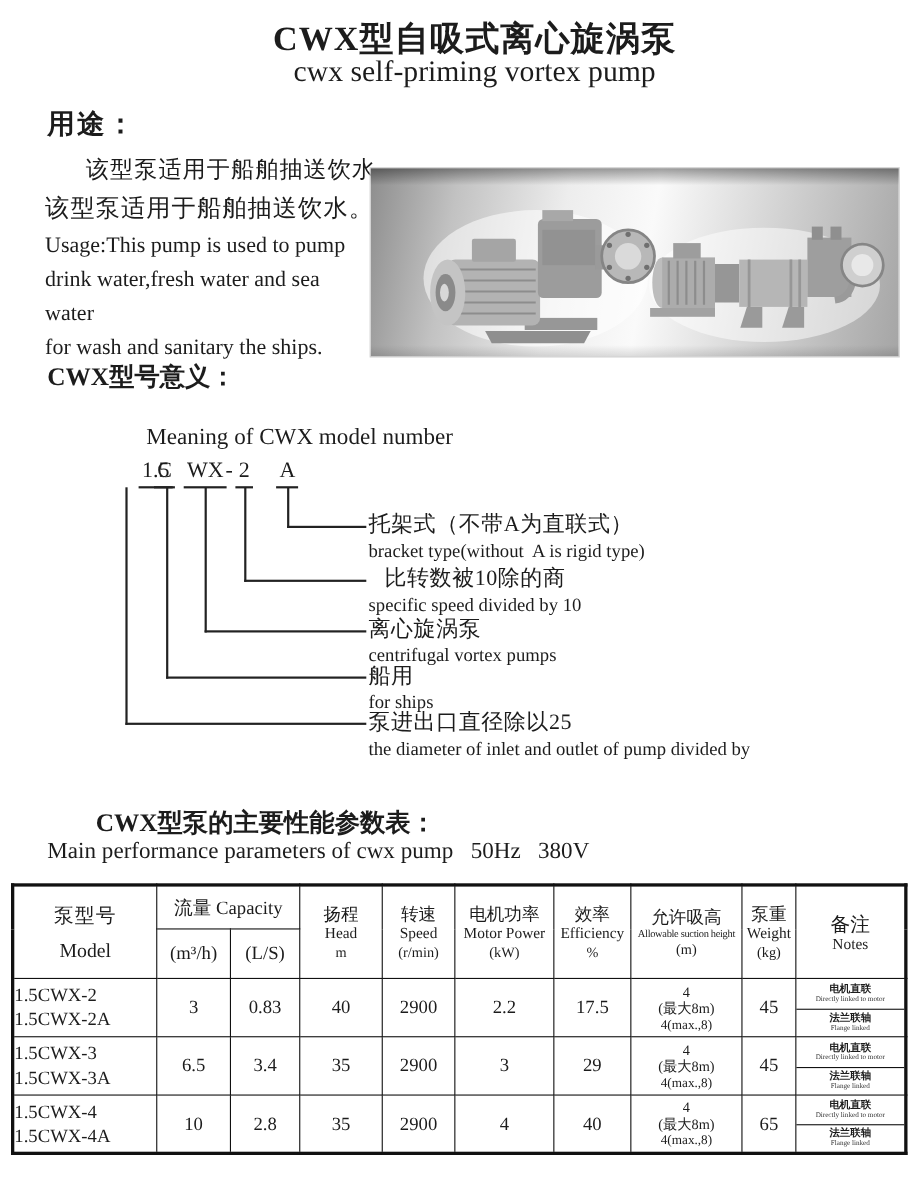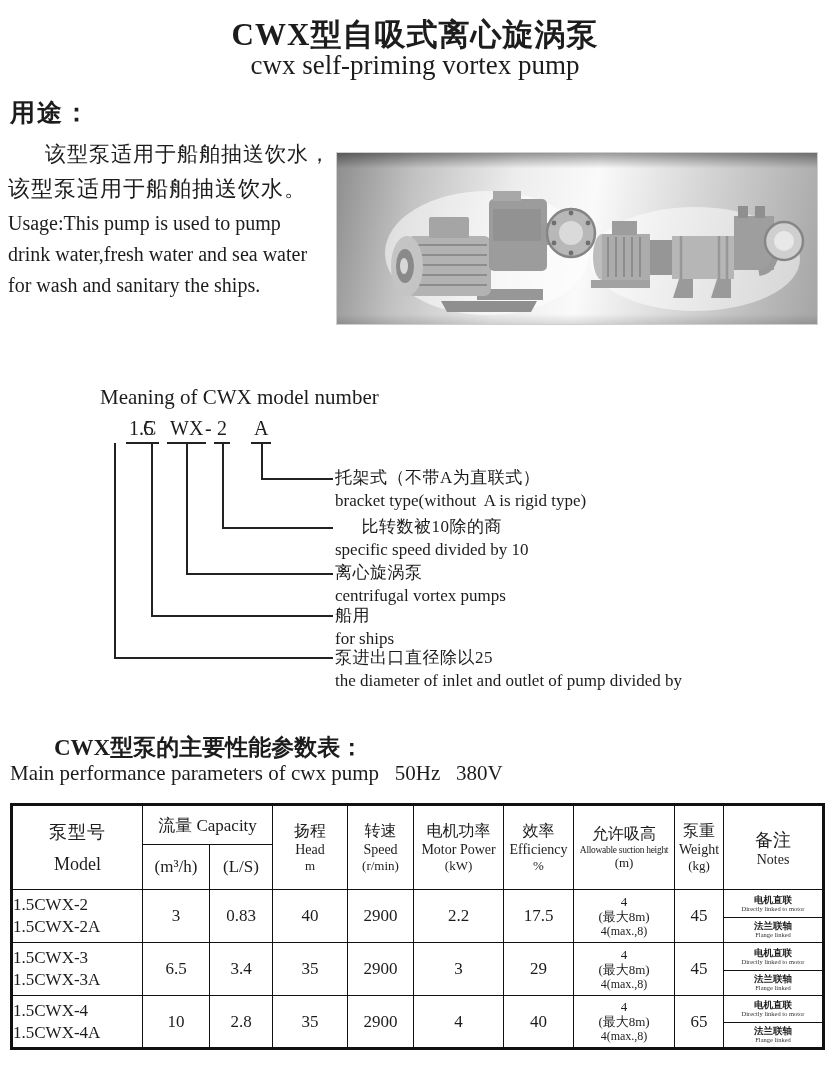--- a/index.html
+++ b/index.html
@@ -2,21 +2,21 @@
 <html><head>
 <meta charset="utf-8">
 <style>
   * { margin:0; padding:0; box-sizing:border-box; }
   html,body { background:#e8e8e8; }
   #page {
     position:relative; width:830px; height:1073px; margin:0 auto;
     background:#ffffff; color:#1c1c1c; overflow:hidden;
     font-family:"Liberation Serif","DejaVu Serif",serif;
   }
-  .abs { position:absolute; }
+  .abs { position:absolute;padding-left:33px; }
 
   
   .title-zh { top:14px; left:0; width:100%; text-align:center; font-size:31px; font-weight:700; letter-spacing:1px; }
   .title-en { top:50px; left:0; width:100%; text-align:center; font-size:27px; }
 
   
   .usage-head { top:96px; left:10px; font-size:25px; font-weight:600; letter-spacing:2px; }
   .usage-zh-1 { top:140px; left:45px; font-size:21px; letter-spacing:1px;text-align:right; }
   .usage-zh-2 { top:174px; left:8px;  font-size:22px; letter-spacing:1px; }
   .usage-en { top:208px; left:8px; width:328px; font-size:20px; line-height:31px; }
@@ -36,21 +36,21 @@
   .pump-svg { position:absolute; }
 
   
   .mm-head { top:327px; left:10px; font-size:23px; font-weight:600; }
   .mm-en   { top:385px; left:100px; font-size:21px; }
   .code-tok { position:absolute; top:416px; font-size:20px; line-height:25px; border-bottom:2px solid #222; padding:0 3px 1px 3px; }
   .code-dash { position:absolute; top:416px; font-size:20px; line-height:25px; }
   .vline { position:absolute; width:2px; background:#222; }
   .hline { position:absolute; height:2px; background:#222; }
   .exp { position:absolute; left:335px; }
-  .exp-zh { font-size:17px; line-height:25px; font-weight:500; letter-spacing:.5px; }
+  .exp-zh { font-size:20px; line-height:25px; font-weight:500; letter-spacing:.5px; }
   .exp-en { font-size:17px; line-height:21px; white-space:pre; }
 
   
   .pr-zh { top:732px; left:10px; font-size:23px; font-weight:600;margin-left:44px; }
   .pr-en { top:761px; left:10px; font-size:21px; white-space:pre; }
 
   
   table.params {
     position:absolute; top:803px; left:10px; width:812px;
     border-collapse:collapse; table-layout:fixed;
@@ -150,20 +150,21 @@
       <rect x="166" y="7" width="10" height="12" fill="#8f8f8f"></rect>
       <path d="M186 58 Q183 72 170 74" stroke="#9a9a9a" stroke-width="6" fill="none"></path>
       <circle cx="195" cy="42" r="19" fill="#cfcfcf" stroke="#868686" stroke-width="2.5"></circle>
       <circle cx="195" cy="42" r="10" fill="#e8e8e8"></circle>
       <path d="M90 80 L104 80 L104 99 L84 99 Z" fill="#9a9a9a"></path>
       <path d="M128 80 L142 80 L142 99 L122 99 Z" fill="#9a9a9a"></path>
       <rect x="2" y="81" width="59" height="8" fill="#a2a2a2"></rect>
     </svg>
   </div>
 
+  <div class="abs mm-head">CWX型号意义：</div>
   <div class="abs mm-en">Meaning of CWX model number</div>
 
   <span class="code-tok" style="left:101px;margin-left:25px;">1.5</span>
   <span class="code-tok" style="left:140px;">C</span>
   <span class="code-tok" style="left:167px;">WX</span>
   <span class="code-dash" style="left:205px;">-</span>
   <span class="code-tok" style="left:214px;">2</span>
   <span class="code-tok" style="left:251px;">A</span>
 
   <div class="vline" style="left:261px;top:443px;height:37px;"></div>

